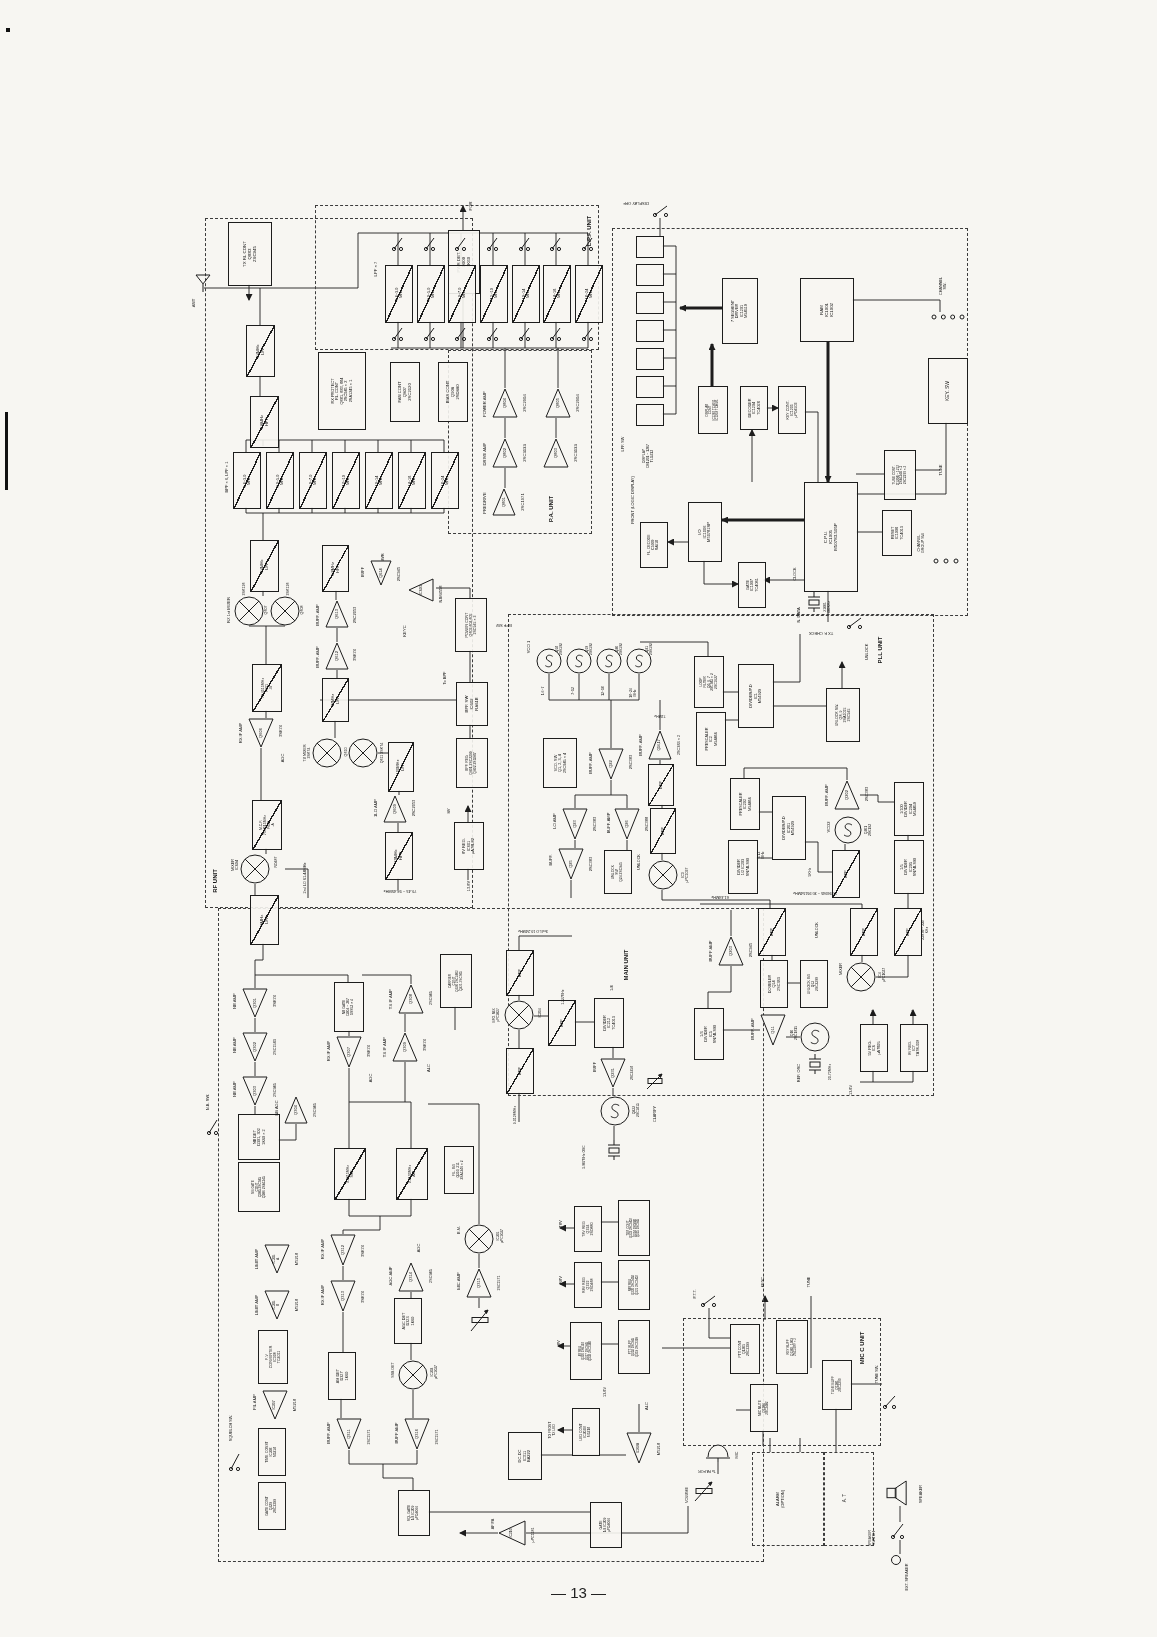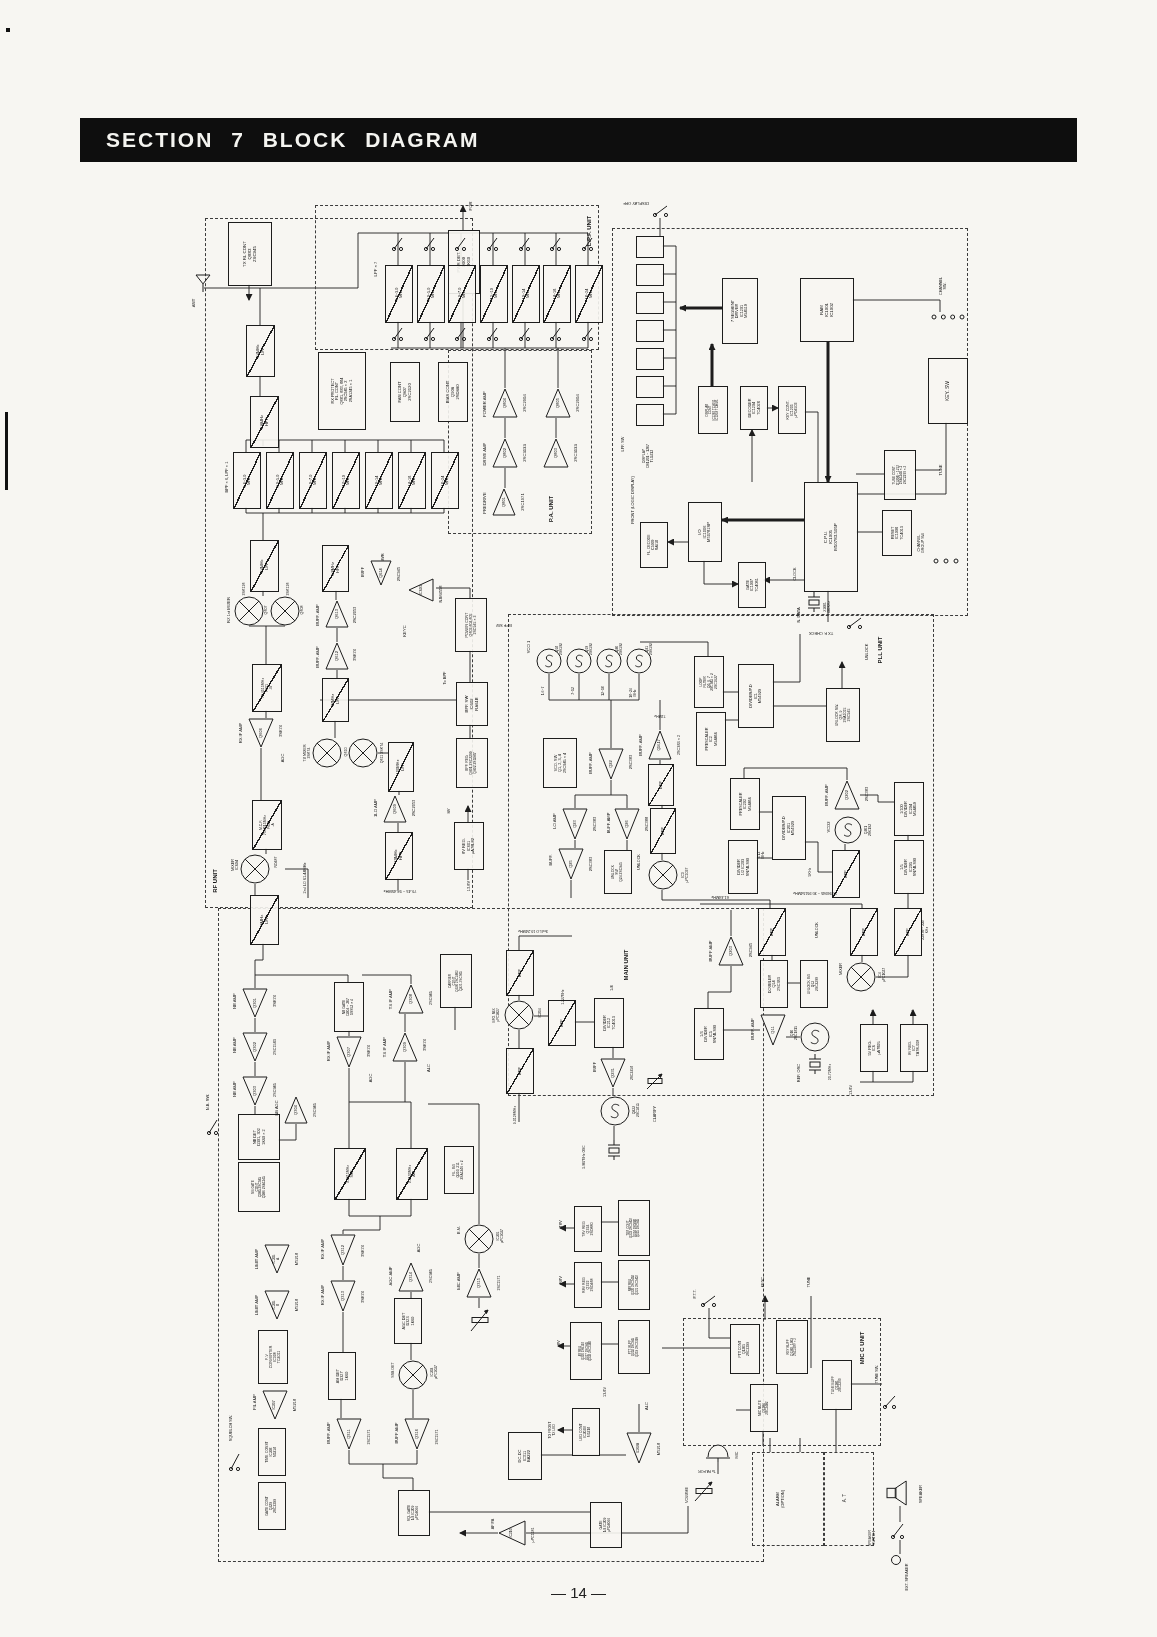--- a/index.html
+++ b/index.html
@@ -21,23 +21,20 @@
         background:linear-gradient(to top left,rgba(0,0,0,0) 48%,#1d1d1d 48%,#1d1d1d 51%,rgba(0,0,0,0) 51%),rgba(247,246,242,0.9);}
   svg.g{position:absolute;left:0;top:0;overflow:visible;}
   #wires{position:absolute;left:0;top:0;}
 </style>
 </head>
 <body>
 
 <div class="page">
   <div class="edge1"></div>
   <div class="edge2"></div>
-  <div class="titlebar">
-    <span>SECTION 7 BLOCK DIAGRAM</span>
-  </div>
   <div id="diagram">
       <svg id="wires" width="1157" height="1637">
         <defs>
           <marker id="ah" markerUnits="userSpaceOnUse" markerWidth="7" markerHeight="7" refX="6" refY="3.5" orient="auto">
             <path d="M0,0 L7,3.5 L0,7 z" fill="#1d1d1d"></path>
           </marker>
         </defs>
         <polyline points="204,288 358,288" fill="none" stroke="#1d1d1d" stroke-width="0.9"></polyline>
         <polyline points="358,288 358,233 588,233" fill="none" stroke="#1d1d1d" stroke-width="0.9"></polyline>
         <polyline points="398,233 398,265" fill="none" stroke="#1d1d1d" stroke-width="0.9"></polyline>
@@ -1834,14 +1831,14 @@
       </div>
       <div class="blk" style="left: 890px; top: 1554px; width: 12px; height: 12px;">
         <svg width="12" height="12" viewBox="0 0 12 12" class="g">
           <circle stroke="#1d1d1d" fill="none" stroke-width="1" cx="6" cy="6" r="4.5"></circle>
         </svg>
       </div>
       <div class="blk" style="left: 902px; top: 1552px; width: 9px; height: 50px;">
         <span class="rl" style="font-size: 3.8px; width: 50px; transform: translate(-50%, -50%) rotate(-90deg);">EXT. SPEAKER</span>
       </div>
     </div>
-  <div class="pagenum">— 14 —</div>
+  <div class="pagenum">— 13 —</div>
 </div>
 
 </body></html>

